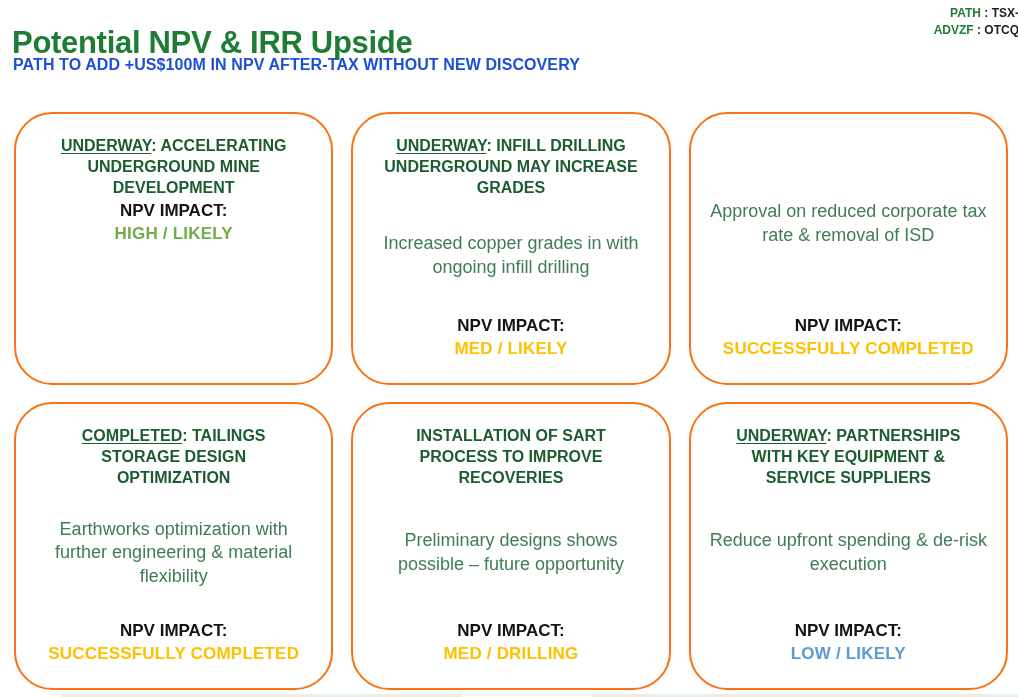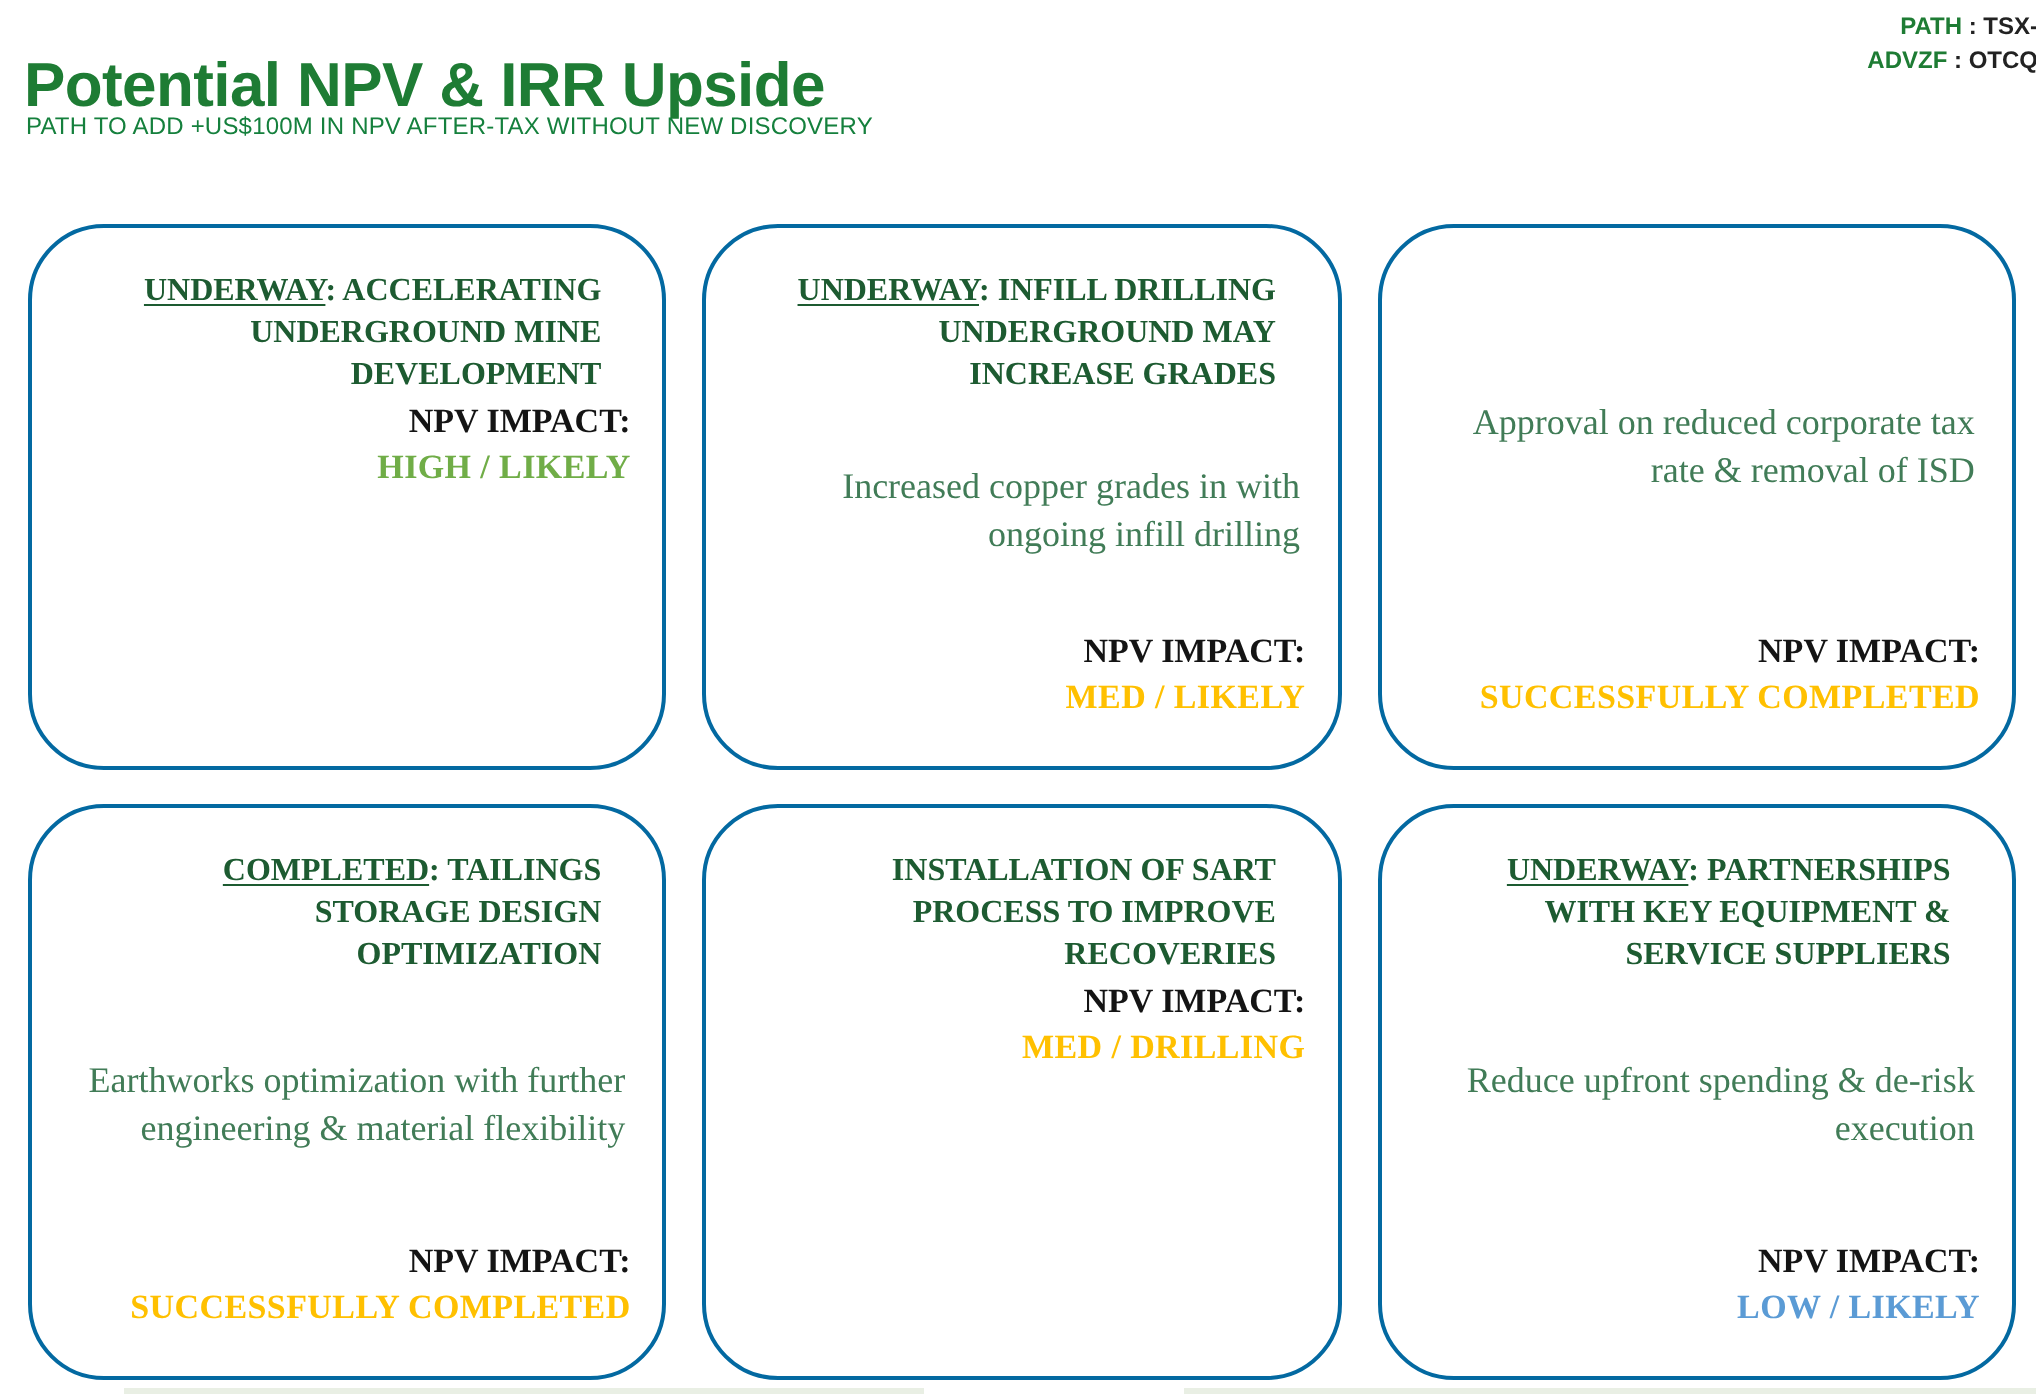--- a/index.html
+++ b/index.html
@@ -11,47 +11,46 @@
     font-family:"Liberation Sans", sans-serif;
   }
   
   .page-title{
     position:absolute;left:12px;top:4px;
     font-size:31px;font-weight:bold;letter-spacing:-0.3px;
     color:#1e7c34;
   }
   .page-subtitle{
     position:absolute;left:13px;top:56px;
-    font-size:12px;font-weight:normal;color:#15803d;
+    font-size:16px;font-weight:bold;color:#1d4ed8;
     letter-spacing:0.1px;
   }
   .tickers{
     position:absolute;top:5px;right:-9px;
     text-align:right;font-size:12px;font-weight:bold;line-height:17px;
     white-space:nowrap;
   }
   .ticker-symbol{color:#1e7c34;}
   .ticker-exchange{color:#222222;}
   
   .grid{
     position:absolute;left:14px;top:112px;width:994px;
     display:grid;
     grid-template-columns:1fr 1fr 1fr;
     grid-template-rows:273px 288px;
     column-gap:18px;row-gap:17px;
   }
   .card{
-    border:2px solid #0369a1;
+    border:2px solid #f97316;
     border-radius:38px;
     background:#ffffff;
     display:flex;flex-direction:column;
-    text-align:right;
+    text-align:center;
     padding:21px 16px 22px 16px;
     box-sizing:border-box;
-    font-family:Liberation Serif, serif;
   }
   .card-title{
     color:#1d5b31;font-weight:bold;font-size:16px;line-height:1.32;
     max-width:254px;margin:0 auto;
   }
   .card-title .prefix{text-decoration:underline;text-underline-offset:2px;}
   .card-body{
     color:#417c57;font-size:18px;line-height:1.32;
     max-width:278px;
     margin:auto;
@@ -120,20 +119,21 @@
       <div class="npv-block">
         <div class="npv-label">NPV IMPACT:</div>
         <div class="npv-value" style="color: rgb(255, 192, 0);">SUCCESSFULLY COMPLETED</div>
       </div>
     </div>
 
     <div class="card">
       <div class="card-title">
         <span class="prefix"></span><span>INSTALLATION OF SART PROCESS TO IMPROVE RECOVERIES</span>
       </div>
+      <div class="card-body">Preliminary designs shows possible – future opportunity</div>
       <div class="npv-block">
         <div class="npv-label">NPV IMPACT:</div>
         <div class="npv-value" style="color: rgb(255, 192, 0);">MED / DRILLING</div>
       </div>
     </div>
 
     <div class="card">
       <div class="card-title">
         <span class="prefix">UNDERWAY</span><span>: PARTNERSHIPS WITH KEY EQUIPMENT &amp; SERVICE SUPPLIERS</span>
       </div>

